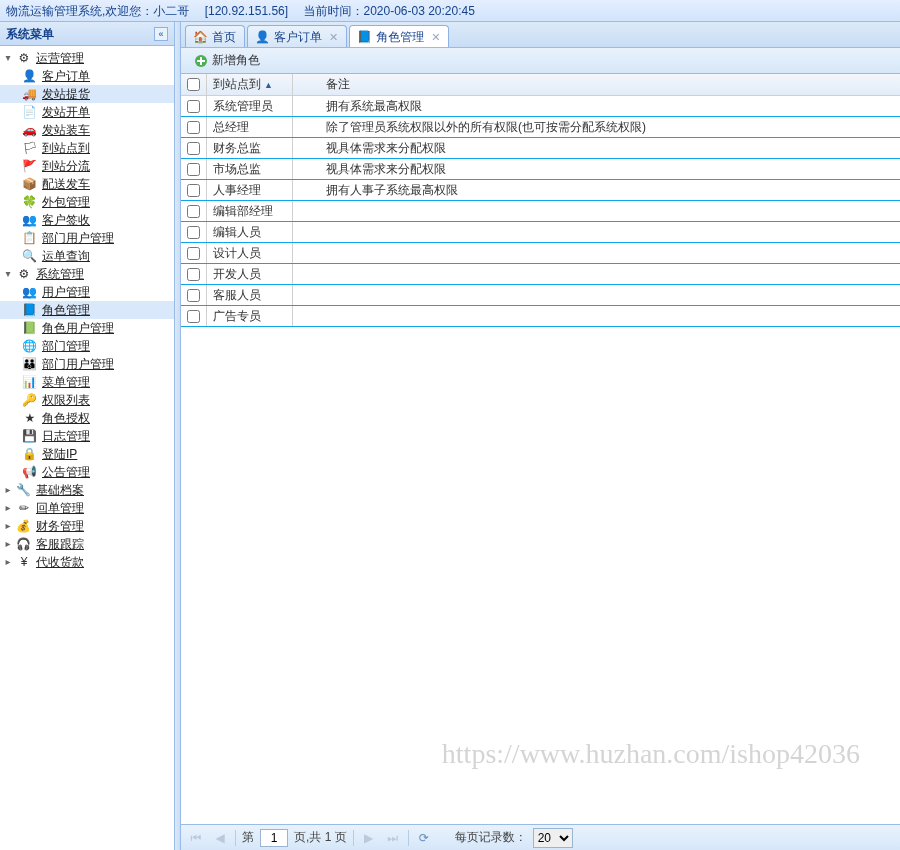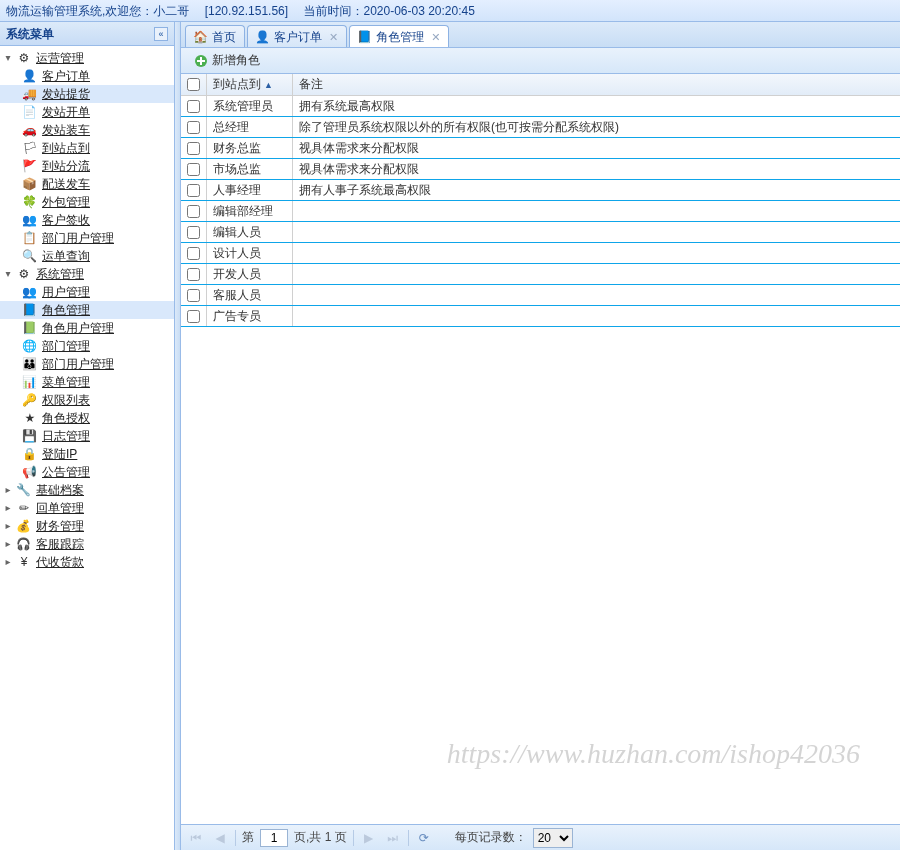--- a/index.html
+++ b/index.html
@@ -91,21 +91,21 @@
   .grid { flex:1; display:flex; flex-direction:column; min-height:0;}
   .grid-header {
     height:22px;
     background:linear-gradient(#f3f7fc,#e2ecf8);
     border-bottom:1px solid #d0d0d0;
     display:flex;align-items:center;
     color:#333;
   }
   .col-chk { width:26px; text-align:center; border-right:1px solid #d0d0d0;height:100%;display:flex;align-items:center;justify-content:center;}
   .col-name { width:86px; padding-left:6px; border-right:1px solid #d0d0d0;height:100%;display:flex;align-items:center;gap:3px;}
-  .col-remark { flex:1; padding-left:6px;height:100%;display:flex;align-items:center;}
+  .col-remark { flex:1; padding-left:6px;height:100%;display:flex;align-items:center;margin-left:27px;}
   .sort-ind { color:#2b5fa4; font-size:9px;}
   .grid-body { flex:1; overflow:auto; background:#fff;}
   .grid-row { height:21px; display:flex;align-items:center; border-bottom:1px solid #0ea5e9;}
   .grid-row:nth-child(even){}
   .grid-row .col-chk input{margin:0;}
   
   .paging {
     height:26px;
     background:linear-gradient(#e9f2fc,#d6e7f9);
     border-top:1px solid #99bbe8;
@@ -114,21 +114,21 @@
   }
   .pg-btn{width:18px;height:18px;display:flex;align-items:center;justify-content:center;color:#6b8fc0;cursor:pointer;border-radius:2px;}
   .pg-btn.disabled{color:#bbc9dc;cursor:default;}
   .pg-sep{width:1px;height:16px;background:#b6cbe6;}
   .pg-input{width:28px;height:18px;border:1px solid #9ab4d4;text-align:center;font-size:12px;}
   .pg-select{height:20px;border:1px solid #9ab4d4;font-size:12px;width:40px;}
   
   .watermark{
     position:absolute; right:40px; bottom:80px;
     font-family: "Times New Roman", serif;
-    font-style:italic; font-size:28px; color:rgba(100,100,100,0.28);
+    font-size:28px; color:rgba(100,100,100,0.28);
     pointer-events:none;
   }
   input[type=checkbox]{width:13px;height:13px;}
 </style>
 </head>
 <body>
 
 <div class="top-header">
   <span>物流运输管理系统</span><span>,欢迎您：</span><span>小二哥</span>
   <span class="sep"></span>

